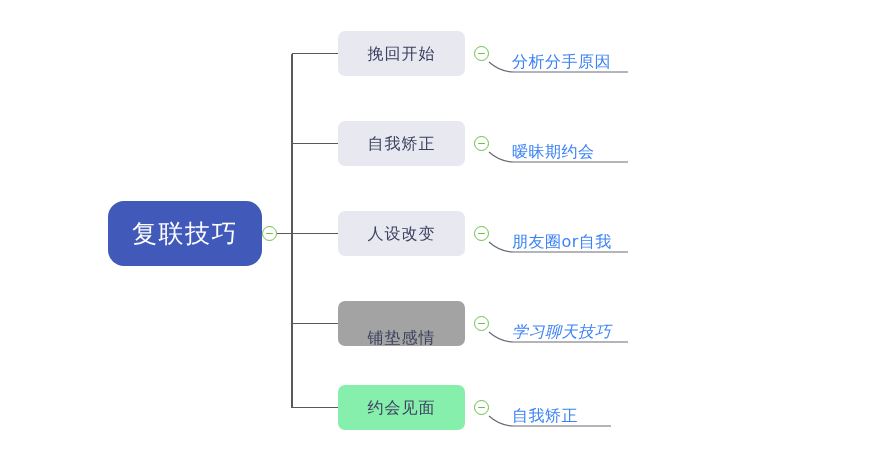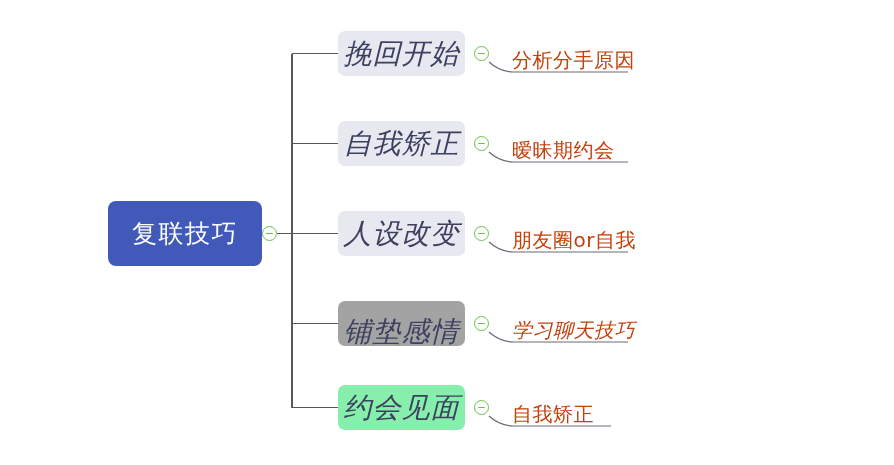--- a/index.html
+++ b/index.html
@@ -33,21 +33,21 @@
     pointer-events: none;
   }
 
   
   .root-node {
     position: absolute;
     left: 108px;
     top: 201px;
     width: 154px;
     height: 65px;
-    border-radius: 8px;
+    border-radius: 16px;
     display: flex;
     align-items: center;
     justify-content: center;
     box-sizing: border-box;
   }
   .root-node-label {
     color: #ffffff;
     font-size: 25px;
     letter-spacing: 1.5px;
     line-height: 1;
@@ -60,37 +60,36 @@
     width: 127px;
     height: 45px;
     border-radius: 7px;
     display: flex;
     align-items: center;
     justify-content: center;
     box-sizing: border-box;
   }
   .branch-node-label {
     color: #3d4160;
-    font-size: 28px;
+    font-size: 16px;
     letter-spacing: 1px;
     line-height: 1;
     white-space: nowrap;
-    font-style: italic;
   }
 
   
   .leaf-node {
     position: absolute;
     display: flex;
     align-items: flex-end;
     box-sizing: border-box;
   }
   .leaf-node-label {
-    color: #c2410c;
-    font-size: 20px;
+    color: #3b82f6;
+    font-size: 16px;
     letter-spacing: 0.5px;
     line-height: 1;
     white-space: nowrap;
     padding-left: 2px;
   }
 
   
   .collapse-toggle {
     position: absolute;
     width: 15px;

